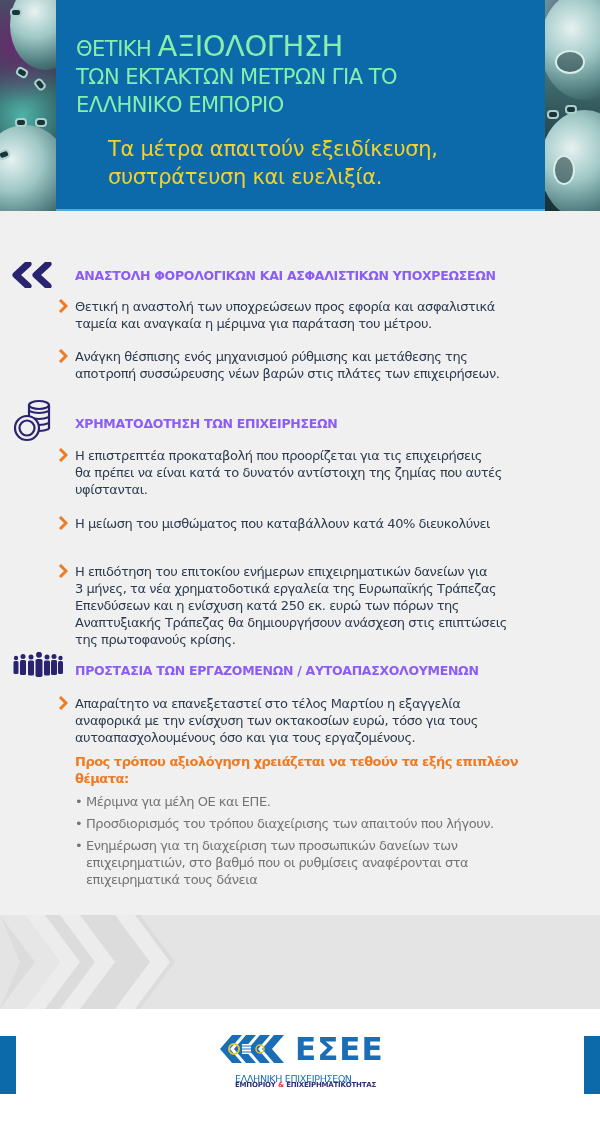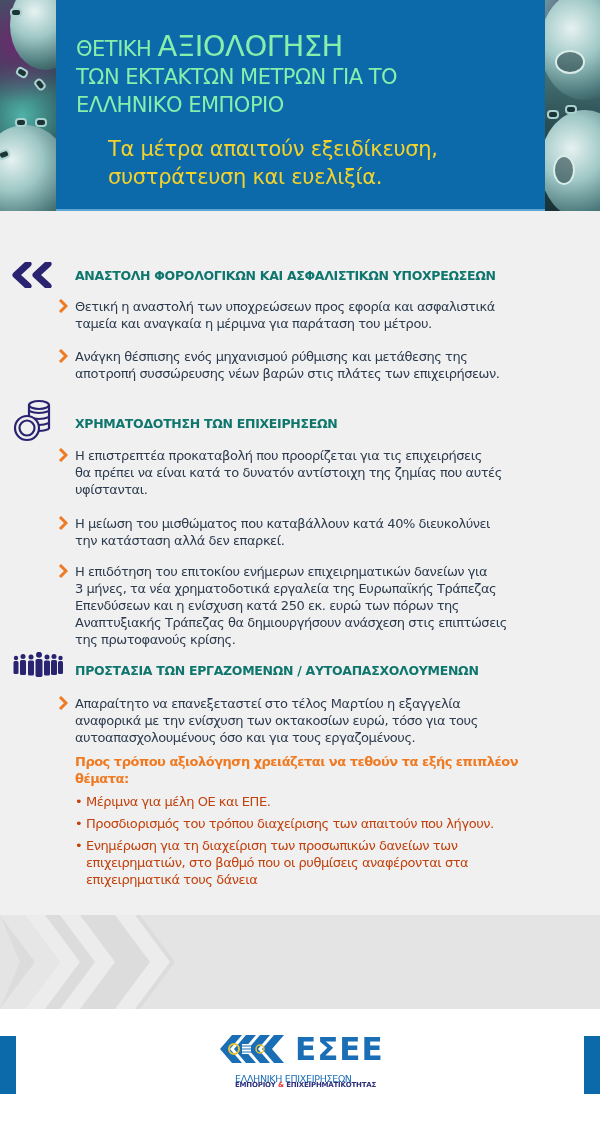--- a/index.html
+++ b/index.html
@@ -21,28 +21,28 @@
   .spike { position: absolute; width: 12px; height: 9px; border-radius: 4px; background: #1d3437; border: 2px solid #a9d1cf; }
   .crater { position: absolute; border-radius: 50%; border: 2px solid #d9ecea; background: rgba(30,55,58,0.55); }
 
   .blue-panel { position: absolute; left: 56px; top: 0; width: 489px; height: 211px; background: #0c6aab; border-bottom: 2px solid #5aa6d6; }
   .title { position: absolute; left: 20px; top: 32px; color: #86efac; font-weight: normal; font-family: "DejaVu Sans", sans-serif; letter-spacing: -0.5px; }
   .title .line1 { font-size: 21px; line-height: 28px; white-space: nowrap; }
   .title .big { font-size: 29px; }
   .title .line { font-size: 21px; line-height: 28px; white-space: nowrap; }
   .subtitle { position: absolute; left: 20px; top: 135px; color: #f2d22b; font-size: 21px; line-height: 28px; font-family: "DejaVu Sans", sans-serif; letter-spacing: -0.3px; margin-left: 32px; }
   .sec-icon { position: absolute; left: 12px; }
-  .sec-title { position: absolute; left: 75px; color: #0f766e; font-weight: bold; font-size: 12.5px; font-family: "DejaVu Sans", sans-serif; letter-spacing: -0.3px; white-space: nowrap; }
+  .sec-title { position: absolute; left: 75px; color: #8b5cf6; font-weight: bold; font-size: 12.5px; font-family: "DejaVu Sans", sans-serif; letter-spacing: -0.3px; white-space: nowrap; }
   .bullet { position: absolute; left: 58px; width: 480px; }
   .bullet .arrow { position: absolute; left: 0; top: 1px; width: 10px; height: 14px; }
   .bullet .txt { position: absolute; left: 17px; color: #2d3b4e; font-size: 13px; line-height: 17px; font-family: "DejaVu Sans", sans-serif; letter-spacing: -0.45px; width: 460px; }
 
   .orange-note { position: absolute; left: 75px; top: 753px; width: 450px; color: #ef7a22; font-weight: bold; font-size: 13px; line-height: 17px; font-family: "DejaVu Sans", sans-serif; letter-spacing: -0.5px; }
   .dot-list { position: absolute; left: 75px; top: 793px; width: 470px; }
-  .dot-item { position: relative; padding-left: 11px; color: #c2410c; font-size: 13px; line-height: 17px; font-family: "DejaVu Sans", sans-serif; letter-spacing: -0.45px; margin-bottom: 5px; }
+  .dot-item { position: relative; padding-left: 11px; color: #737373; font-size: 13px; line-height: 17px; font-family: "DejaVu Sans", sans-serif; letter-spacing: -0.45px; margin-bottom: 5px; }
   .dot-item::before { content: "•"; position: absolute; left: 0; top: 0; }
 
   
   .gray-band { position: absolute; left: 0; top: 915px; width: 600px; height: 94px; background: #e4e4e4; overflow: hidden; }
   .footer { position: absolute; left: 0; top: 1009px; width: 600px; height: 116px; background: #ffffff; text-align: center; }
   .edge-bar { position: absolute; top: 27px; width: 16px; height: 58px; background: #0c6aab; }
   .edge-left { left: 0; }
   .edge-right { right: 0; }
   .logo { position: absolute; left: 220px; top: 22px; width: 160px; height: 70px; }
   .logo-acr { position: absolute; left: 75px; top: 0; color: #1a6eb5; font-size: 31px; font-weight: bold; font-family: "DejaVu Sans", sans-serif; letter-spacing: 1px; }
@@ -135,21 +135,20 @@
       <div>υφίστανται.</div>
     </div>
   </div>
 
   <div class="bullet" style="top:515px;">
     <svg class="arrow" viewBox="0 0 10 14">
         <path d="M2 1 L8 7 L2 13" stroke="#ef7a22" stroke-width="3" fill="none"></path>
       </svg>
     <div class="txt">
       <div>Η μείωση του μισθώματος που καταβάλλουν κατά 40% διευκολύνει</div>
-      <div>την κατάσταση αλλά δεν επαρκεί.</div>
     </div>
   </div>
 
   <div class="bullet" style="top:563px;">
     <svg class="arrow" viewBox="0 0 10 14">
         <path d="M2 1 L8 7 L2 13" stroke="#ef7a22" stroke-width="3" fill="none"></path>
       </svg>
     <div class="txt">
       <div>Η επιδότηση του επιτοκίου ενήμερων επιχειρηματικών δανείων για</div>
       <div>3 μήνες, τα νέα χρηματοδοτικά εργαλεία της Ευρωπαϊκής Τράπεζας</div>

